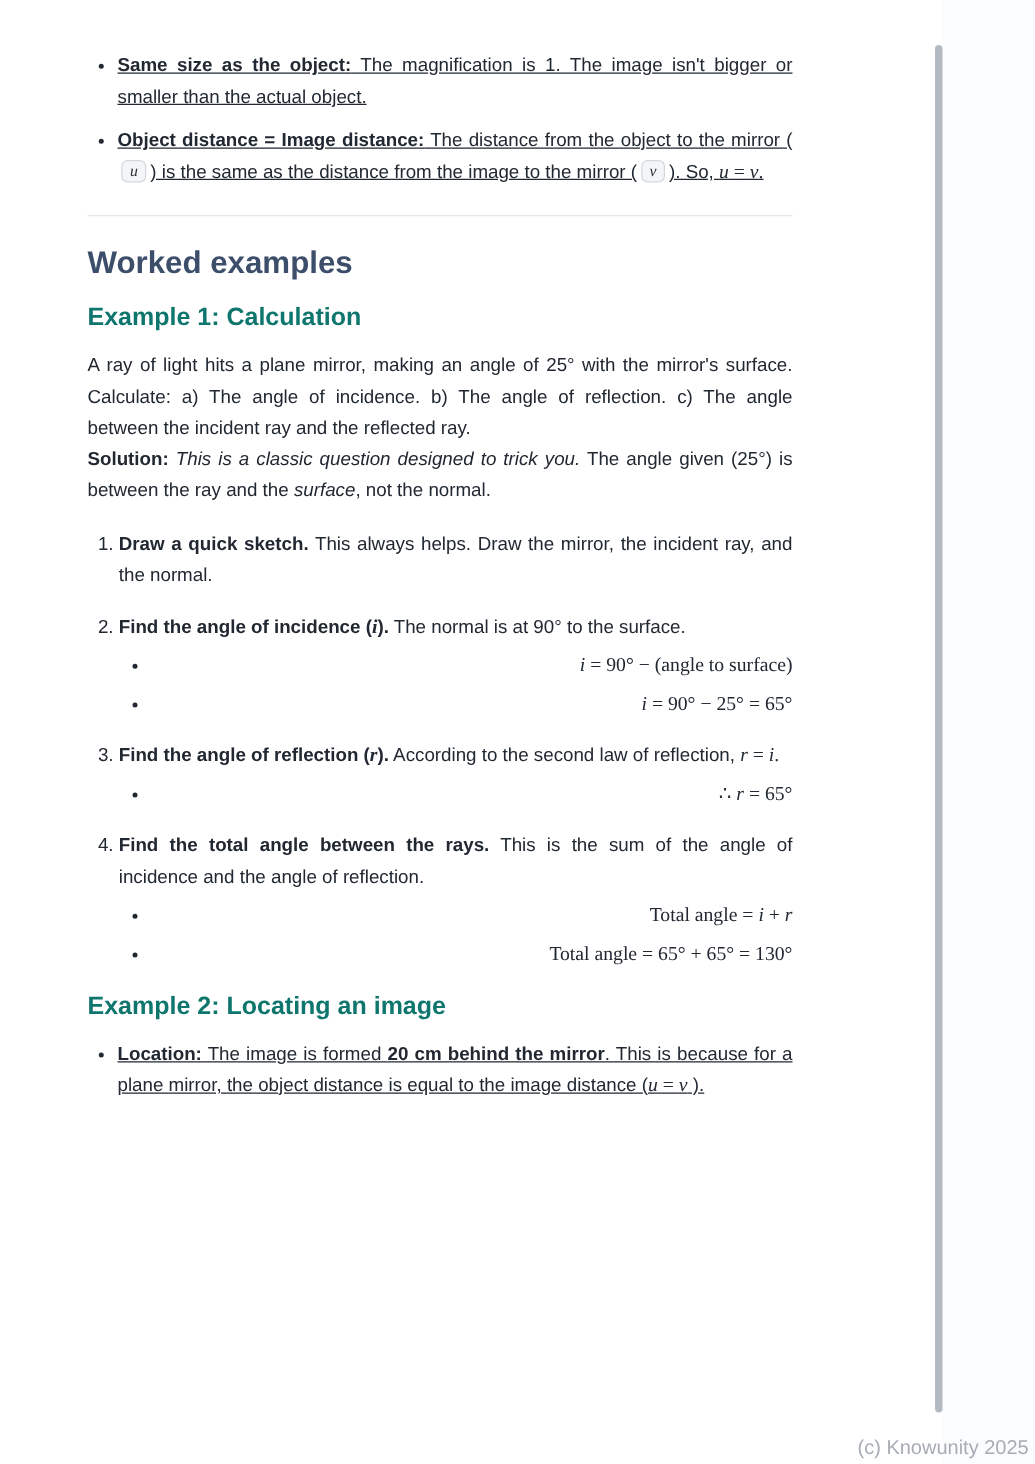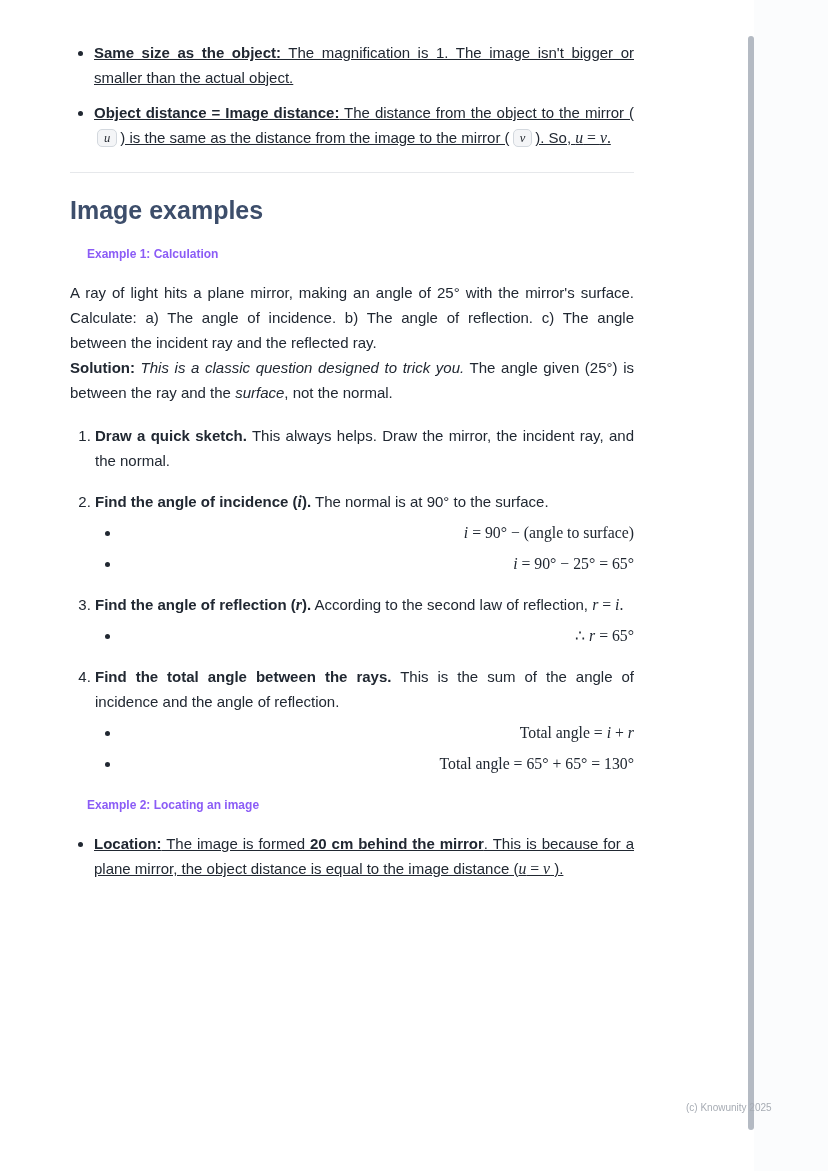--- a/index.html
+++ b/index.html
@@ -20,22 +20,22 @@
   ul.maths{list-style:disc;margin:5px 0 0;padding-left:26px;}
   ul.maths > li{margin:7px 0;text-align:right;line-height:24px;}
 
   hr{border:none;border-top:1px solid #e6e8eb;margin:22px 0;}
 
   h1.title{
     font-size:25px;line-height:30px;font-weight:700;
     color:#3d4e6b;margin:22px 0 16px;
   }
   h2.ex{
-    font-size:12px;line-height:19px;font-weight:700;
-    color:#8b5cf6;margin:20px 17px 16px;
+    font-size:20px;line-height:19px;font-weight:700;
+    color:#0f766e;margin:20px 0 16px;
   }
   p{margin:0 0;}
   .just{text-align:justify;}
 
   strong{font-weight:700;}
   em{font-style:italic;}
 
   
   .m-up,.m-it,.bvar{font-family:"Liberation Serif",serif;font-size:1.05em;}
   .m-it{font-style:italic;}
@@ -49,38 +49,38 @@
     position:relative;top:-1px;color:#2a2f36;
   }
 
   
   .gutter{position:absolute;right:0;top:0;width:74px;height:1171px;background:#fbfcfd;}
   .scrollbar{
     position:absolute;right:74px;top:36px;width:6px;height:1094px;
     background:#b4bac3;border-radius:3px;
   }
   .watermark{
-    position:absolute;left:686px;top:1102px;z-index:5;
-    font-size:10px;line-height:12px;color:#a7acb4;white-space:nowrap;text-align:right;
+    position:absolute;left:686px;top:1153px;z-index:5;
+    font-size:16px;line-height:12px;color:#a7acb4;white-space:nowrap;text-align:right;
   }
 </style>
 </head>
 <body>
 
 <div class="page">
   <div class="content">
 
     <ul class="blist">
       <li><strong>Same size as the object:</strong><span> The magnification is 1. The image isn't bigger or smaller than the actual object.</span></li>
       <li><strong>Object distance = Image distance:</strong><span> The distance from the object to the mirror (</span><span class="chip"><span class="m-it">u</span></span><span>) is the same as the distance from the image to the mirror (</span><span class="chip"><span class="m-it">v</span></span><span>). So, </span><span class="m-it">u</span><span class="m-up"> = </span><span class="m-it">v</span><span class="m-up">.</span></li>
     </ul>
 
     <hr>
 
-    <h1 class="title">Image examples</h1>
+    <h1 class="title">Worked examples</h1>
 
     <h2 class="ex">Example 1: Calculation</h2>
 
     <p class="just">A ray of light hits a plane mirror, making an angle of 25° with the mirror's surface. Calculate: a) The angle of incidence. b) The angle of reflection. c) The angle between the incident ray and the reflected ray.</p>
 
     <p class="just"><strong>Solution:</strong><em> This is a classic question designed to trick you.</em><span> The angle given (25°) is between the ray and the </span><em>surface</em><span>, not the normal.</span></p>
 
     <ol class="steps">
       <li><strong>Draw a quick sketch.</strong><span> This always helps. Draw the mirror, the incident ray, and the normal.</span></li>
 

